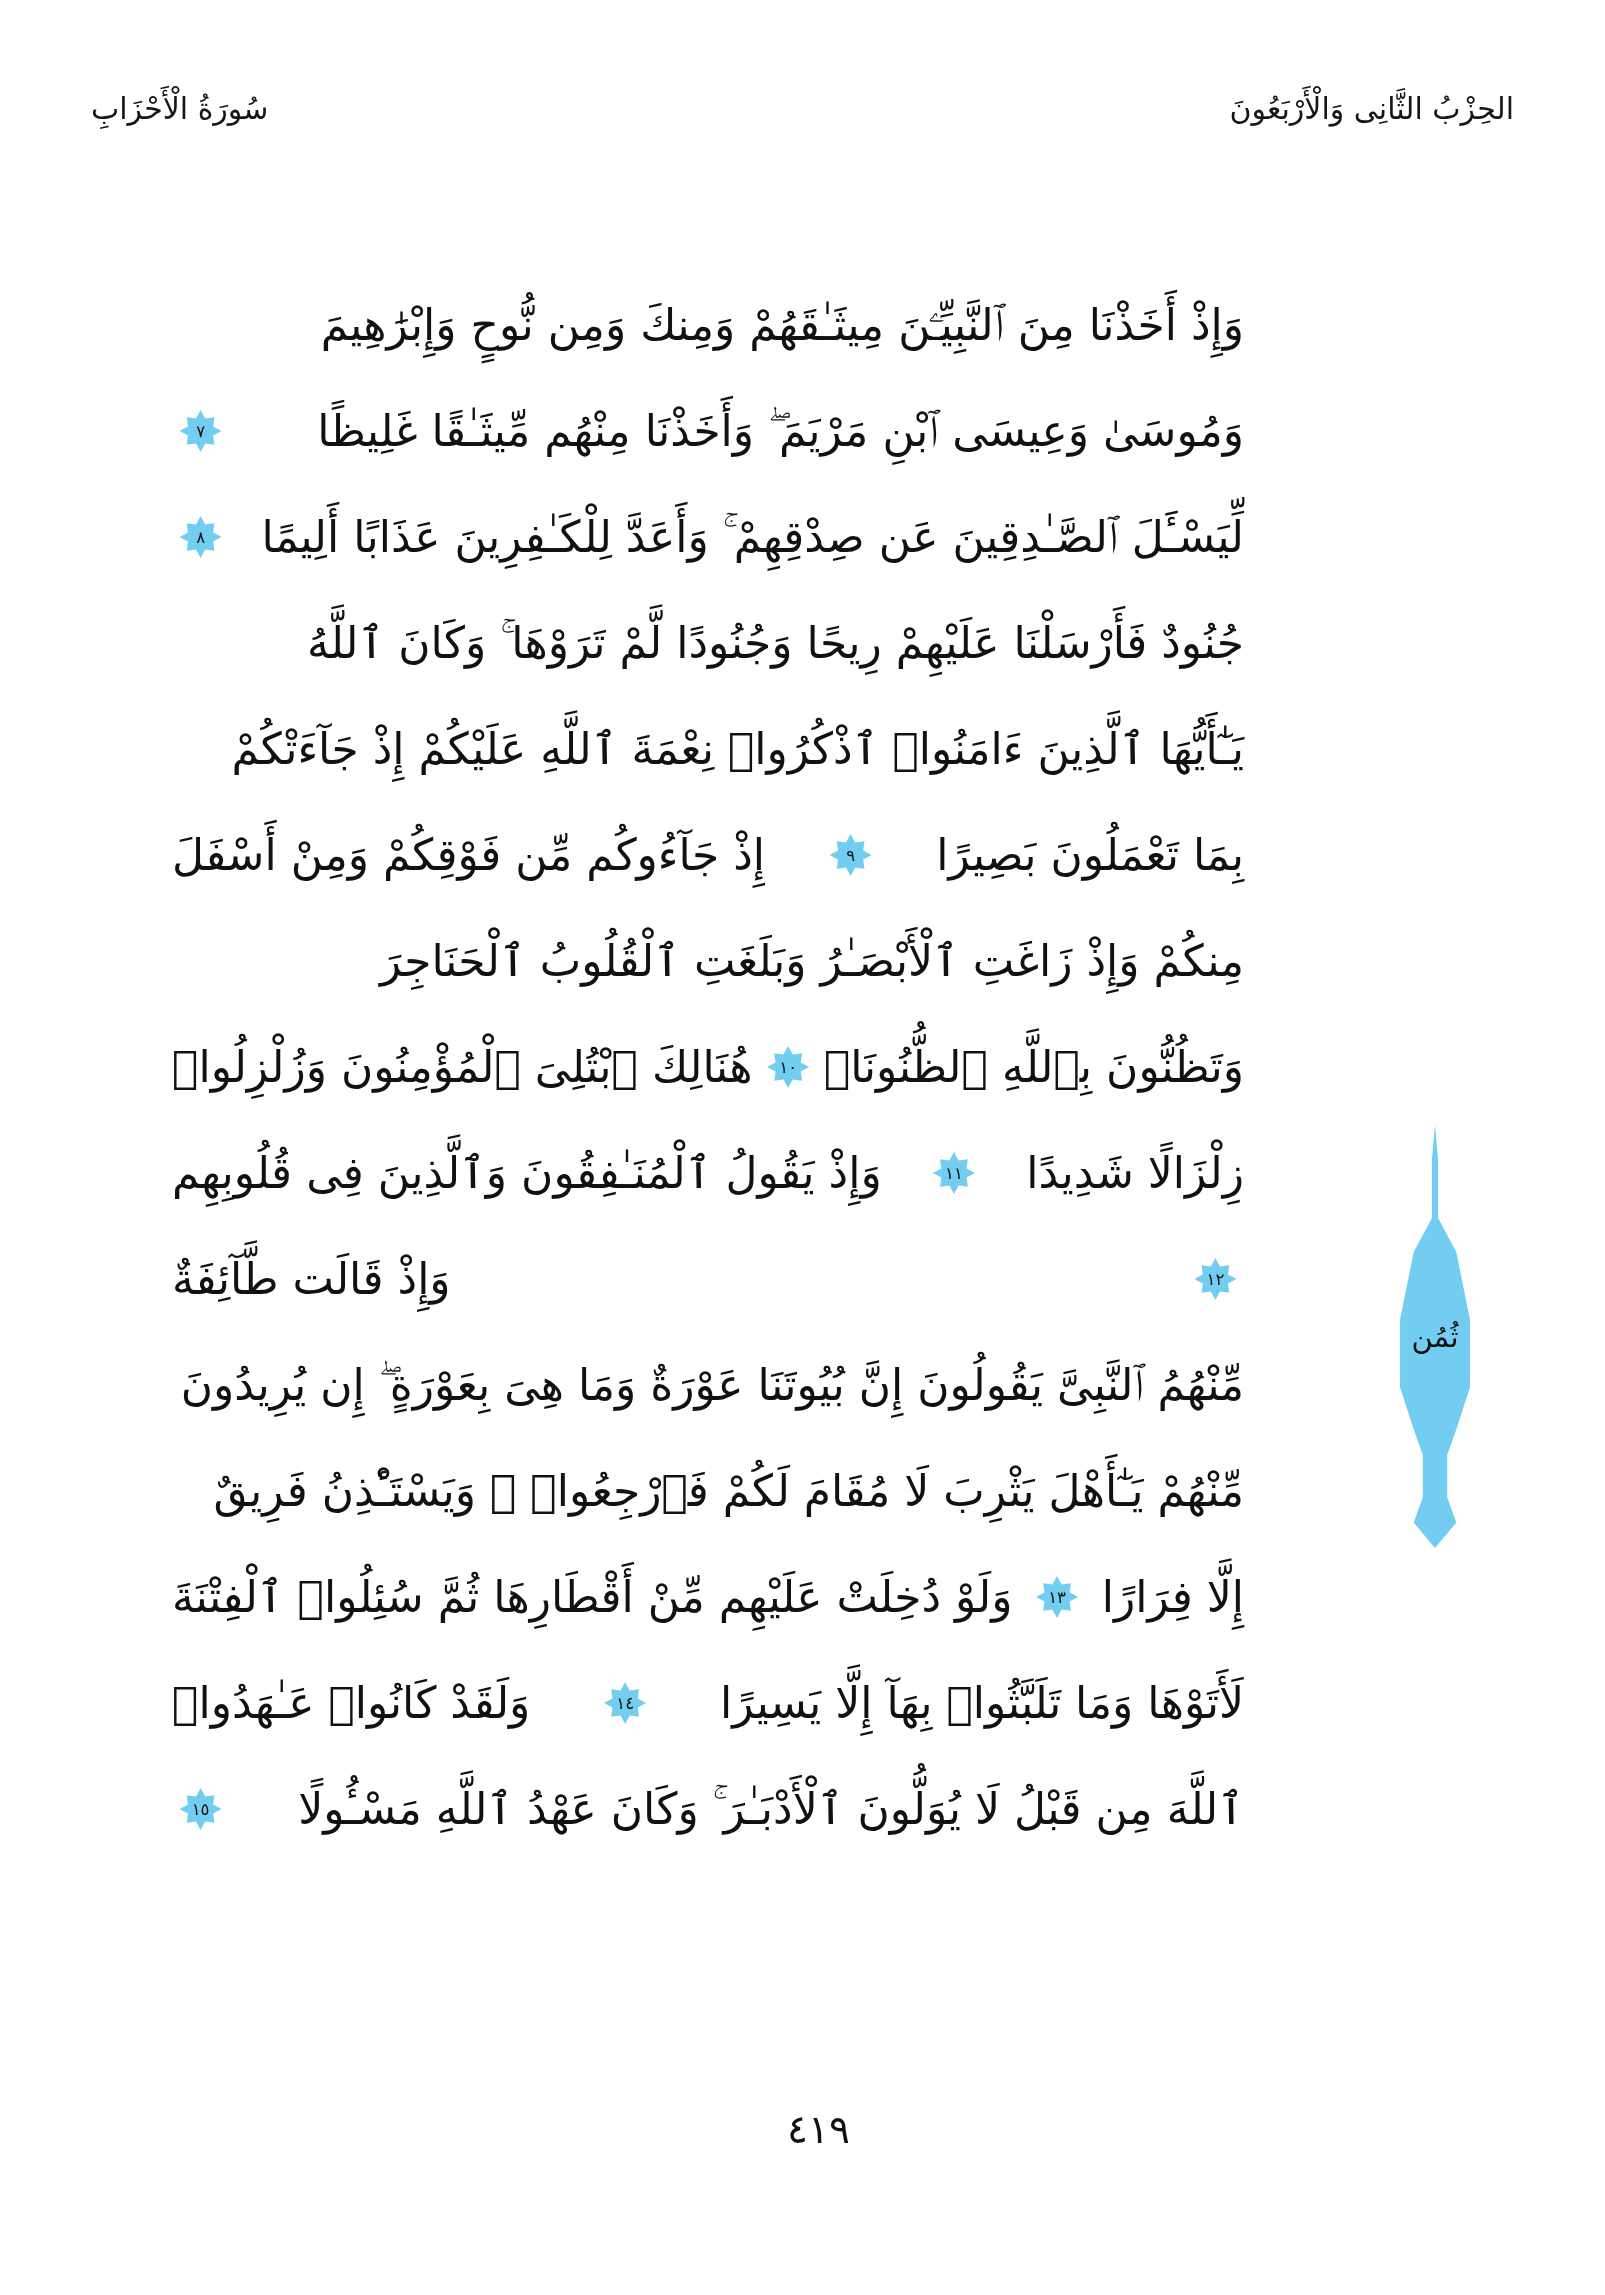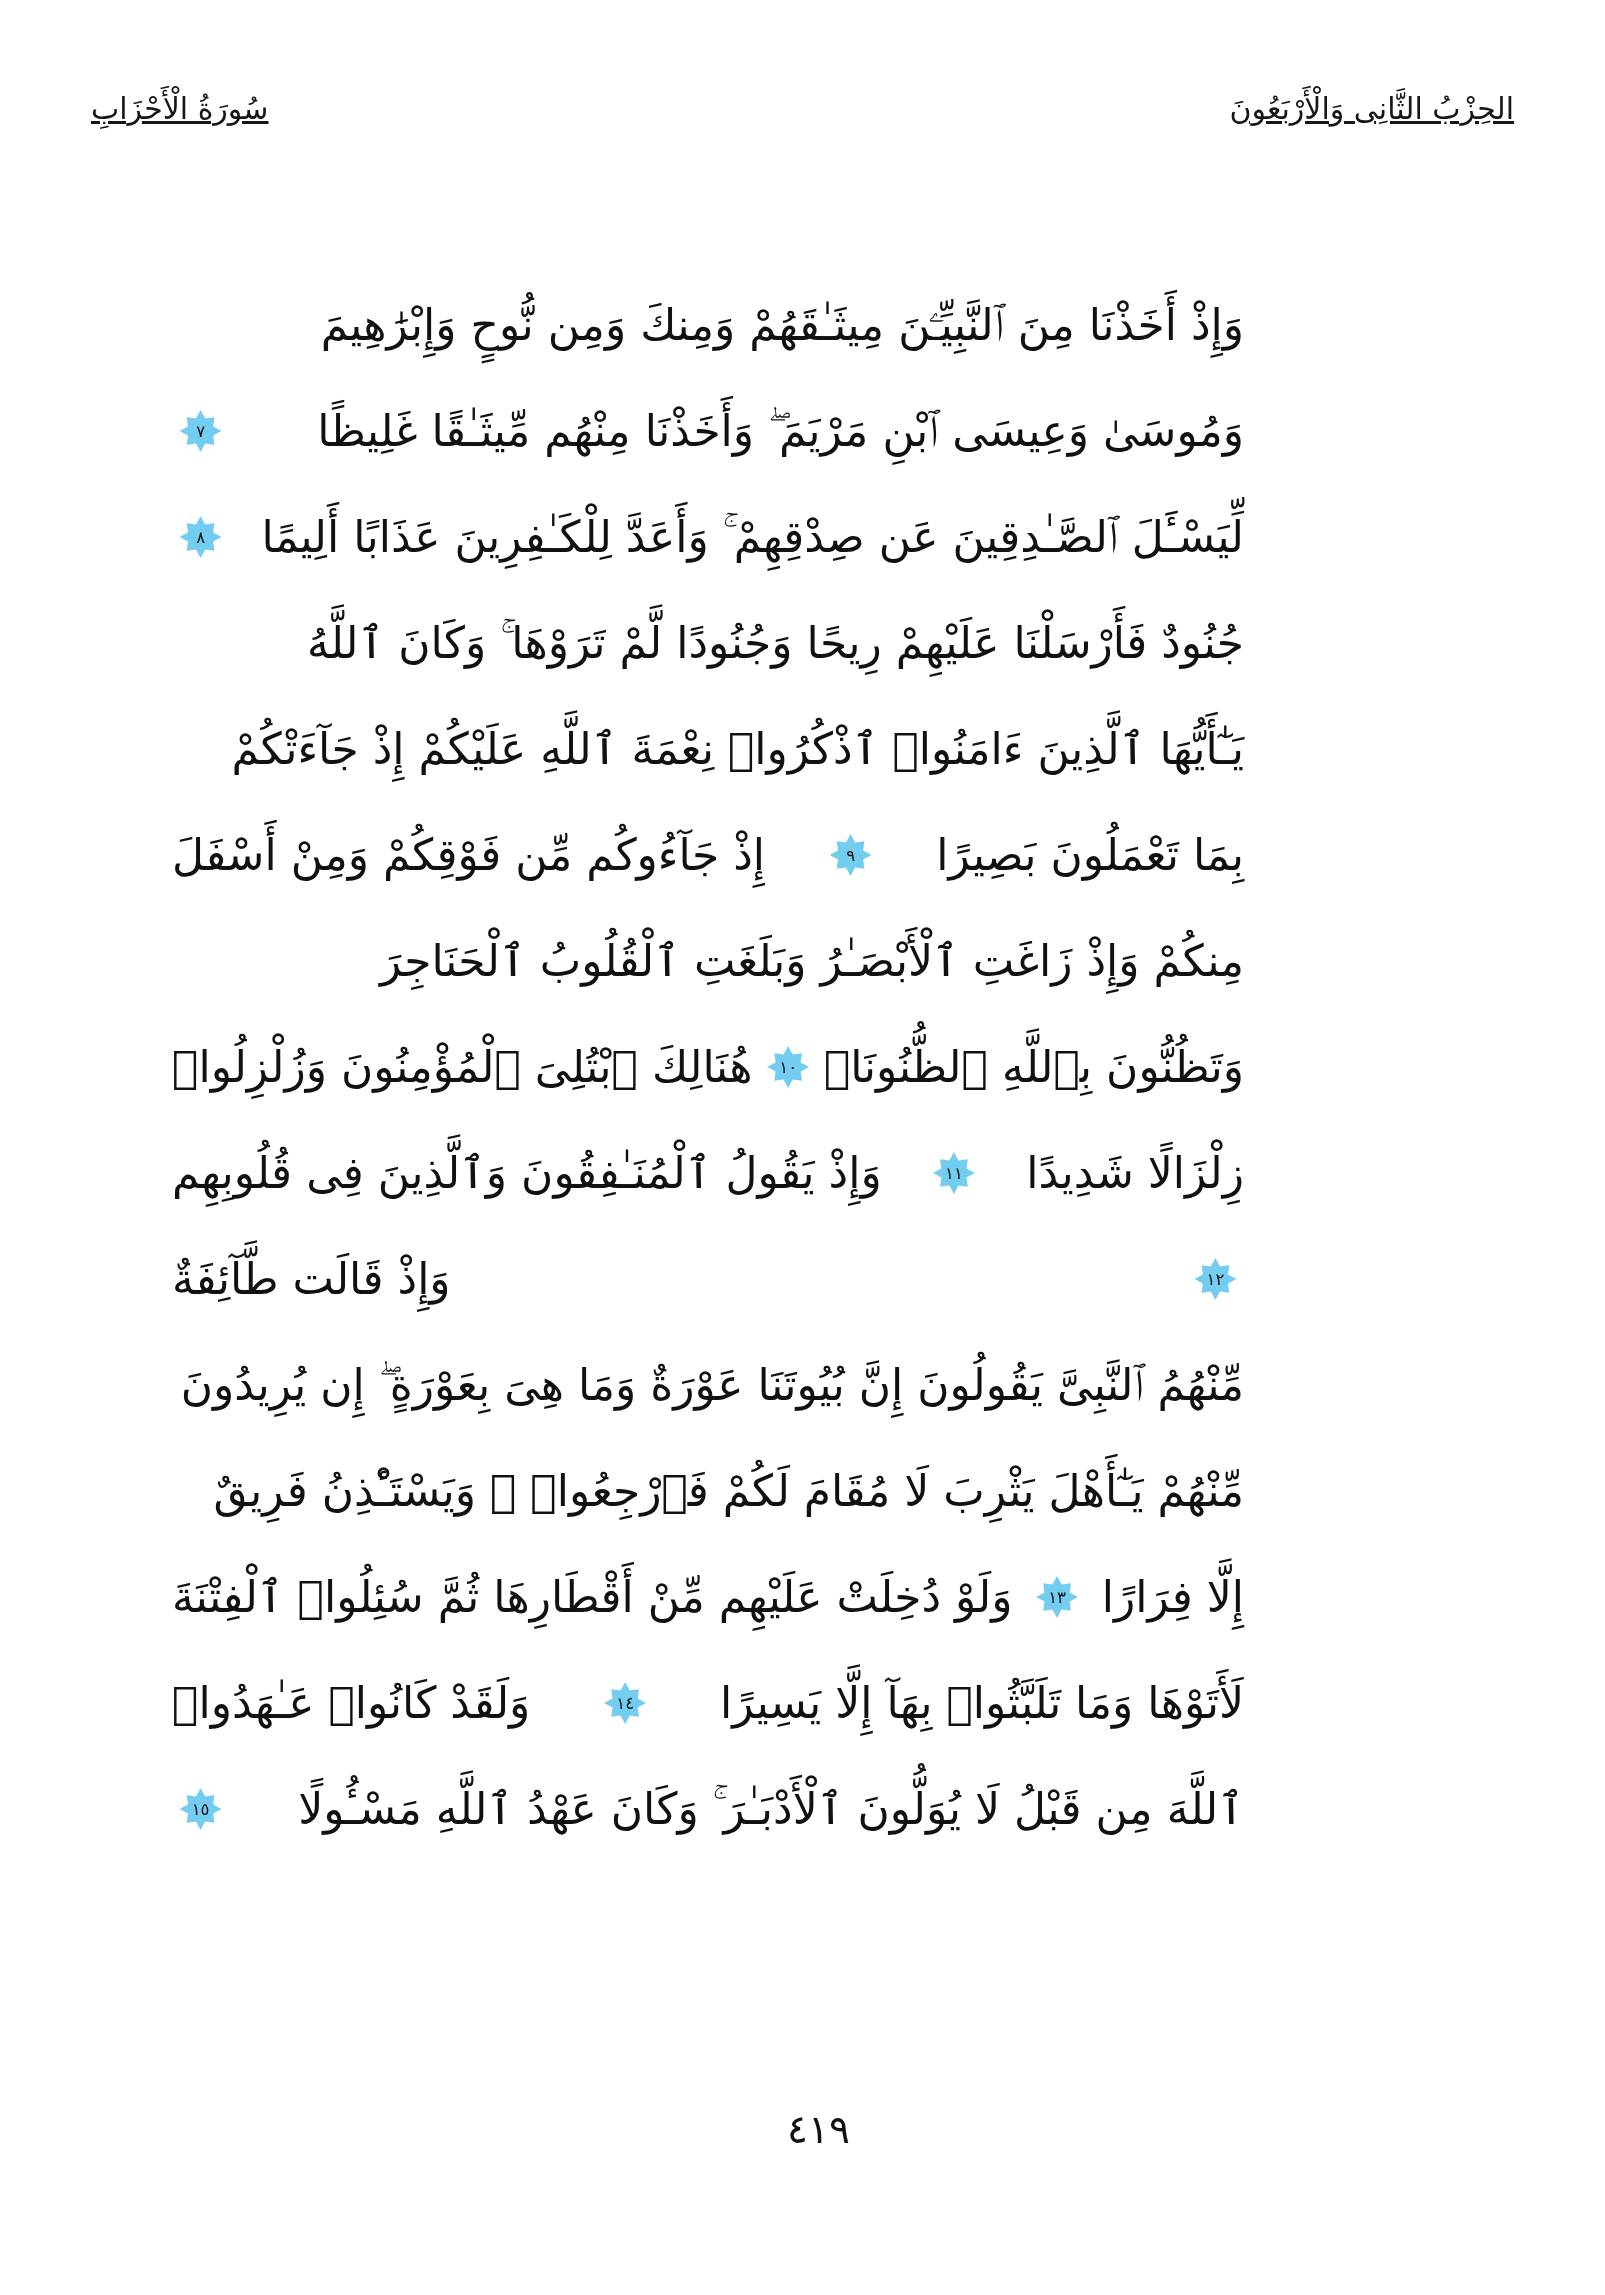--- a/index.html
+++ b/index.html
@@ -33,21 +33,20 @@
     justify-content: space-between;
     align-items: flex-start;
   }
   .header-item {
     font-family: "DejaVu Sans", "Liberation Sans", sans-serif;
     font-size: 30px;
     color: #161616;
     white-space: nowrap;
     line-height: 1.2;
     direction: rtl;
-    text-decoration: underline;
   }
   .header-right { margin-right: 15px; }
   .header-left  { margin-left: 40px; }
 
   
   .frame-outer {
     position: absolute;
     top: 202px;
     left: 97px;
     width: 1225px;
@@ -304,19 +303,23 @@
       </div>
       <div class="line stretch">
         <span class="seg">ٱللَّهَ مِن قَبْلُ لَا يُوَلُّونَ ٱلْأَدْبَـٰرَ ۚ وَكَانَ عَهْدُ ٱللَّهِ مَسْـُٔولًا</span>
         <span class="ayah-marker">
           <span class="star"></span>
           <span class="num">١٥</span>
         </span>
       </div>
     </div>
 
+  <div class="side-ornament">
+    <div class="shape"></div>
+    <div class="label">ثُمُن</div>
+  </div>
 
   <div class="footer">
     <span class="page-number">٤١٩</span>
   </div>
 
 </div>
 
 
 </body></html>

